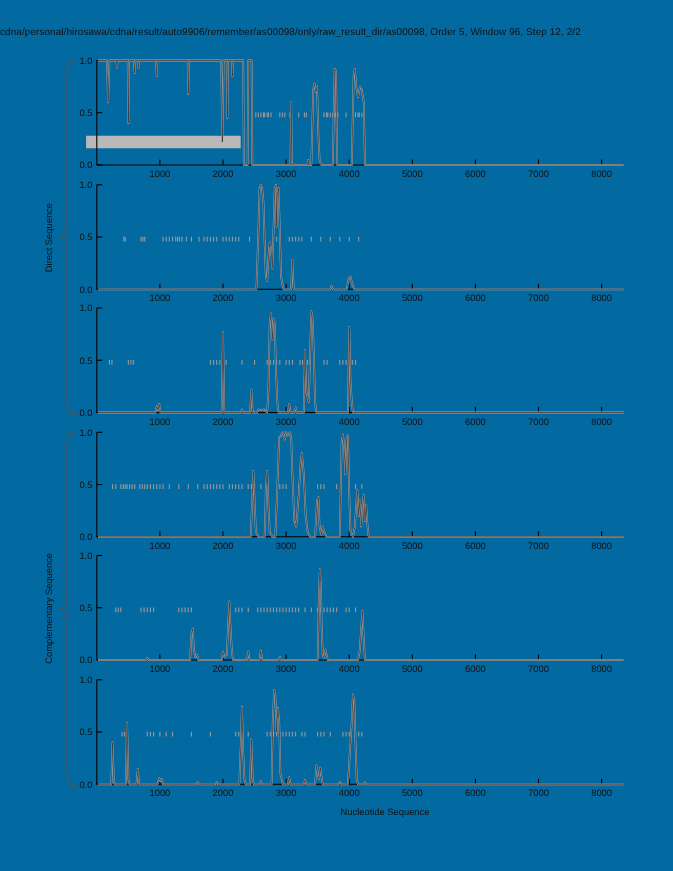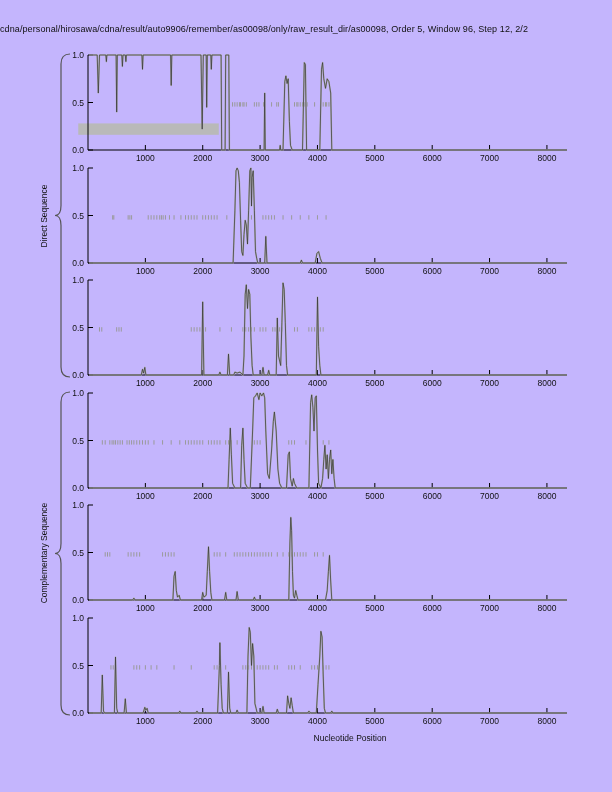--- a/index.html
+++ b/index.html
@@ -1,17 +1,17 @@
 <!DOCTYPE html>
 <html><head>
 <meta charset="utf-8">
 <style>
   html,body{margin:0;padding:0;background:#e8e8e8;}
   #page{
-    position:relative;width:612px;height:792px;background:#c4b5fd;
+    position:relative;width:612px;height:792px;background:#0369a1;
     font-family:"Liberation Sans","DejaVu Sans",sans-serif;color:#000;
     overflow:hidden;margin:0 auto;
   }
   #plot-title{
     position:absolute;left:0px;top:24px;width:620px;height:12px;
     font-size:9px;letter-spacing:0.1px;white-space:nowrap;overflow:hidden;color:#111;
   }
   .rot-label{
     position:absolute;width:320px;height:12px;line-height:12px;text-align:center;
     font-size:8.5px;color:#111;transform:rotate(-90deg);
@@ -416,14 +416,14 @@
       <line x1="314.5928143712575" y1="665.1999999999999" x2="314.5928143712575" y2="669.6" stroke="#9a9a9a" stroke-width="1"></line>
       <line x1="317.4610778443114" y1="665.1999999999999" x2="317.4610778443114" y2="669.6" stroke="#9a9a9a" stroke-width="1"></line>
       <line x1="323.1976047904192" y1="665.1999999999999" x2="323.1976047904192" y2="669.6" stroke="#9a9a9a" stroke-width="1"></line>
       <line x1="326.065868263473" y1="665.1999999999999" x2="326.065868263473" y2="669.6" stroke="#9a9a9a" stroke-width="1"></line>
       <line x1="328.934131736527" y1="665.1999999999999" x2="328.934131736527" y2="669.6" stroke="#9a9a9a" stroke-width="1"></line>
       <polyline points="89.1,713.0 101.2,713.0 102.3,675.0 103.5,711.1 104.6,713.0 114.4,713.0 115.5,657.0 116.7,708.3 117.8,713.0 124.1,713.0 125.3,698.8 126.4,713.0 143.1,713.0 144.8,707.3 145.9,710.1 147.1,708.3 148.2,713.0 178.6,713.0 179.8,711.1 180.9,713.0 195.8,713.0 197.0,711.1 198.1,713.0 217.6,713.0 219.4,665.5 219.9,642.7 221.1,684.5 222.2,708.3 223.4,713.0 227.4,713.0 228.5,672.1 229.7,708.3 230.8,713.0 236.0,713.0 237.1,710.1 238.3,713.0 246.9,713.0 248.0,656.0 249.2,627.5 250.3,632.3 251.5,665.5 252.6,643.6 253.8,656.0 254.9,703.5 256.1,708.3 257.2,713.0 261.8,713.0 263.0,706.4 264.1,713.0 276.2,713.0 277.3,709.2 278.5,713.0 286.5,713.0 287.6,695.9 288.8,703.5 289.9,708.3 291.1,697.8 292.2,705.4 293.4,713.0 307.7,713.0 308.9,711.1 310.6,713.0 316.3,713.0 318.0,684.5 319.8,656.0 320.9,631.3 322.1,637.0 323.2,675.0 324.3,708.3 325.5,713.0 330.7,713.0 331.8,711.1 332.9,713.0 567.0,713.0" fill="none" stroke="#b0b0b0" stroke-width="1.6" stroke-linejoin="round"></polyline>
       <polyline points="89.1,713.0 101.2,713.0 102.3,675.0 103.5,711.1 104.6,713.0 114.4,713.0 115.5,657.0 116.7,708.3 117.8,713.0 124.1,713.0 125.3,698.8 126.4,713.0 143.1,713.0 144.8,707.3 145.9,710.1 147.1,708.3 148.2,713.0 178.6,713.0 179.8,711.1 180.9,713.0 195.8,713.0 197.0,711.1 198.1,713.0 217.6,713.0 219.4,665.5 219.9,642.7 221.1,684.5 222.2,708.3 223.4,713.0 227.4,713.0 228.5,672.1 229.7,708.3 230.8,713.0 236.0,713.0 237.1,710.1 238.3,713.0 246.9,713.0 248.0,656.0 249.2,627.5 250.3,632.3 251.5,665.5 252.6,643.6 253.8,656.0 254.9,703.5 256.1,708.3 257.2,713.0 261.8,713.0 263.0,706.4 264.1,713.0 276.2,713.0 277.3,709.2 278.5,713.0 286.5,713.0 287.6,695.9 288.8,703.5 289.9,708.3 291.1,697.8 292.2,705.4 293.4,713.0 307.7,713.0 308.9,711.1 310.6,713.0 316.3,713.0 318.0,684.5 319.8,656.0 320.9,631.3 322.1,637.0 323.2,675.0 324.3,708.3 325.5,713.0 330.7,713.0 331.8,711.1 332.9,713.0 567.0,713.0" fill="none" stroke="#333333" stroke-width="0.7" stroke-linejoin="round"></polyline>
       <path d="M 70 54 Q 61 54 61 64 L 61 205.5 Q 61 215.5 55 215.5 Q 61 215.5 61 225.5 L 61 367 Q 61 377 70 377" fill="none" stroke="#555" stroke-width="1.2"></path>
       <path d="M 70 392 Q 61 392 61 402 L 61 543.5 Q 61 553.5 55 553.5 Q 61 553.5 61 563.5 L 61 705 Q 61 715 70 715" fill="none" stroke="#555" stroke-width="1.2"></path>
     </svg>
-  <div id="xaxis-title">Nucleotide Position</div>
+  <div id="xaxis-title">Nucleotide Sequence</div>
 </div>
 
 </body></html>

